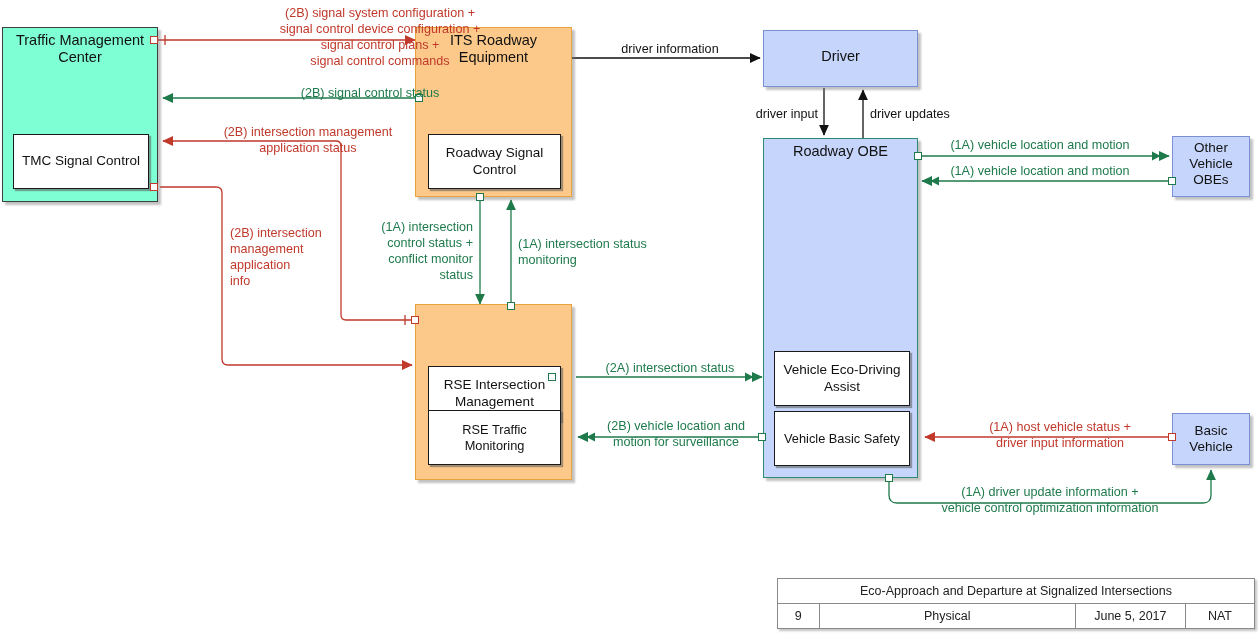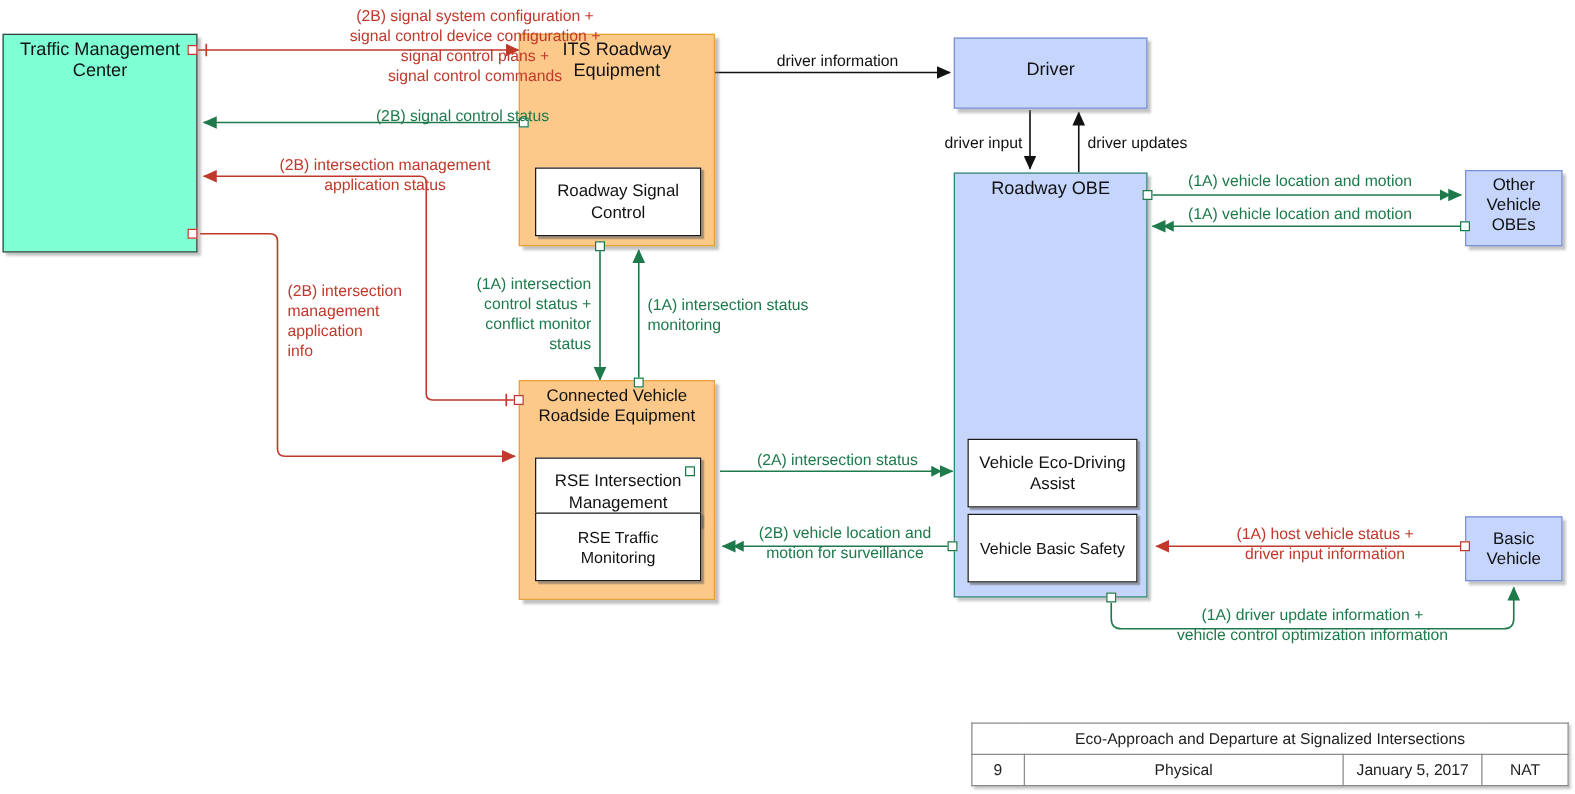--- a/index.html
+++ b/index.html
@@ -122,32 +122,31 @@
     </g>
 
     <g>
       <path d="M889,482 L889,495 Q889,503 897,503 L1203,503 Q1211,503 1211,495 L1211,470" stroke="#1E7A4B" stroke-width="1.3" fill="none" marker-end="url(#ag)"></path>
     </g>
   </svg>
 
   <div class="box teal" style="left:2px;top:27px;width:156px;height:175px;">
     <div class="boxtitle" style="white-space: pre-line;">Traffic Management
 Center</div>
+    <div class="sub" style="left: 10px; top: 106px; width: 136px; height: 55px; white-space: pre-line;">TMC Signal Control</div>
   </div>
 
   <div class="box orange" style="left:415px;top:27px;width:157px;height:170px;">
     <div class="boxtitle" style="white-space: pre-line;">ITS Roadway
 Equipment</div>
     <div class="sub" style="left: 12px; top: 106px; width: 133px; height: 55px; white-space: pre-line;">Roadway Signal
 Control</div>
   </div>
 
   <div class="box orange" style="left:415px;top:304px;width:157px;height:176px;">
-    <div class="boxtitle small" style="white-space: pre-line;">Connected Vehicle
-Roadside Equipment</div>
     <div class="sub" style="left: 12px; top: 61px; width: 133px; height: 55px; white-space: pre-line;">RSE Intersection
 Management</div>
     <div class="sub" style="left: 12px; top: 105px; width: 133px; height: 55px; font-size: 12.8px; white-space: pre-line;">RSE Traffic Monitoring</div>
   </div>
 
   <div class="box blue" style="left:763px;top:30px;width:155px;height:57px;padding-left:41px;">
     <div class="boxtitle" style="top: 17px; white-space: pre-line;">Driver</div>
   </div>
 
   <div class="box greenb" style="left:763px;top:138px;width:155px;height:340px;">
@@ -226,19 +225,19 @@
 vehicle control optimization information</div>
 
   <table class="legend">
     <tbody>
         <tr>
       <td colspan="4">Eco-Approach and Departure at Signalized Intersections</td>
     </tr>
     <tr>
       <td style="width:34px;">9</td>
       <td style="width:258px;">Physical</td>
-      <td style="width:105px;">January 5, 2017</td>
+      <td style="width:105px;">June 5, 2017</td>
       <td style="width:62px;">NAT</td>
     </tr>
   </tbody>
     </table>
 
 </div>
 
 </body></html>

